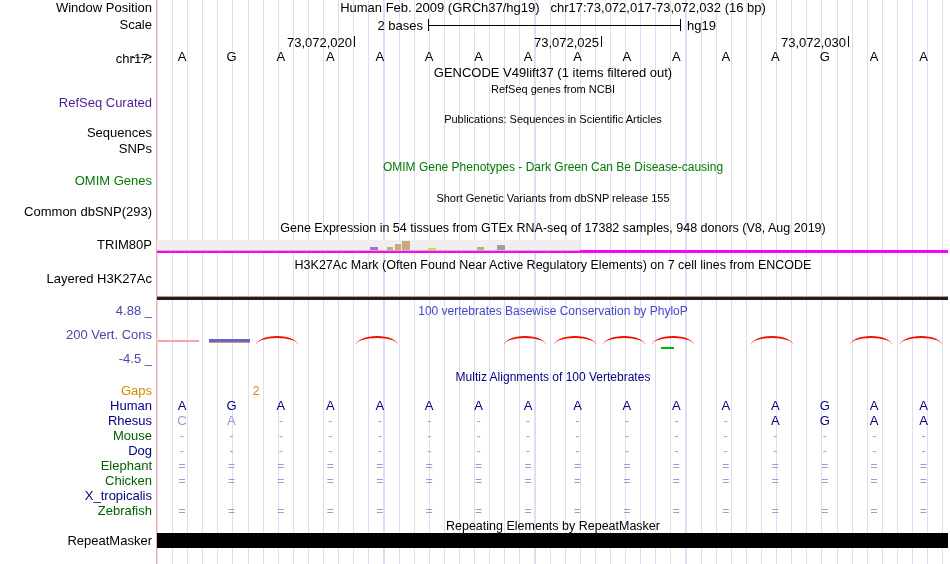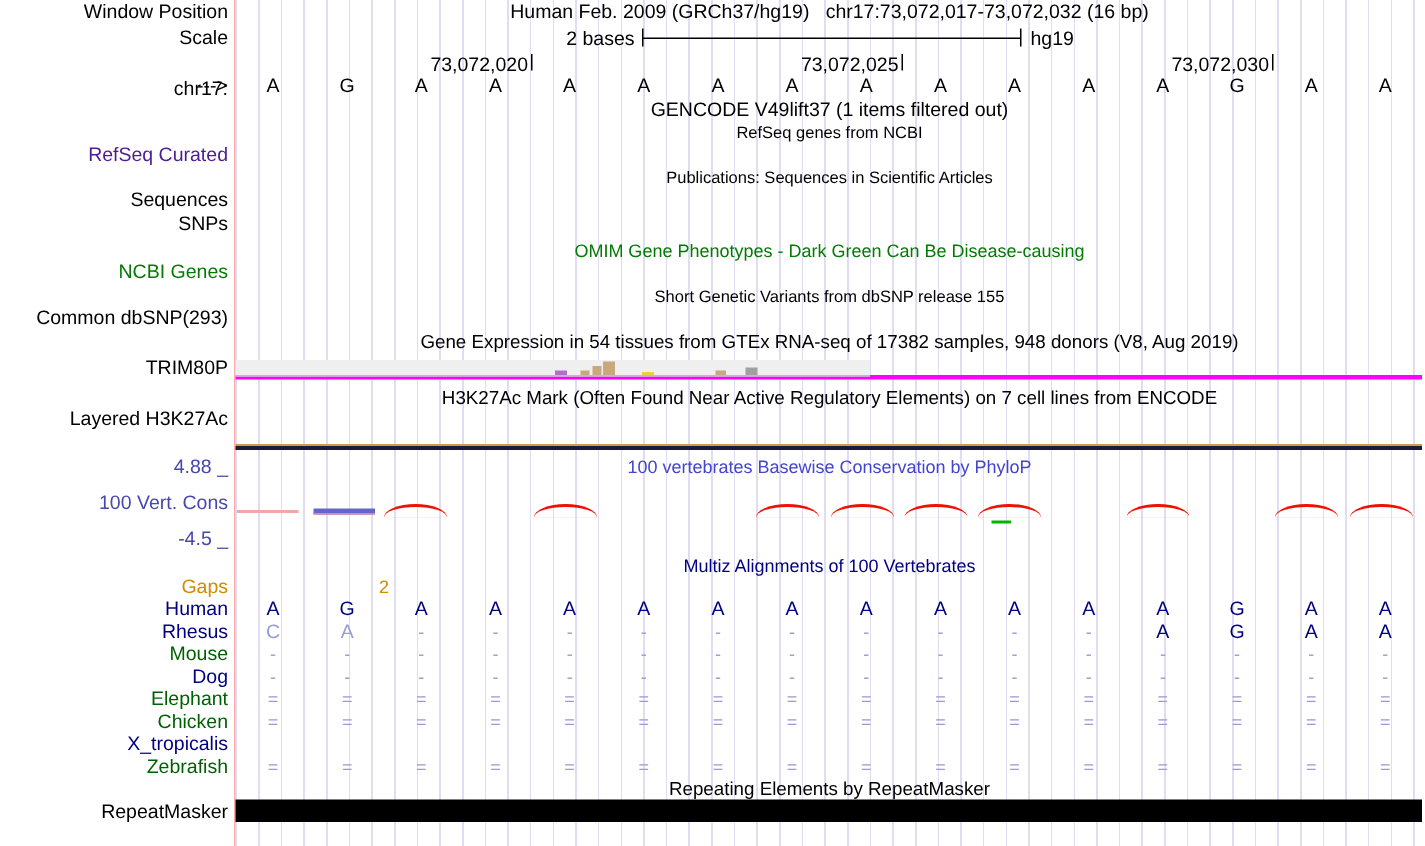--- a/index.html
+++ b/index.html
@@ -54,38 +54,38 @@
   <div id="seq-row"></div>
 
   <div class="ctr" style="top:66px">GENCODE V49lift37 (1 items filtered out)</div>
   <div class="ctr small" style="top:82px">RefSeq genes from NCBI</div>
   <div class="lbl blue" style="top:96px">RefSeq Curated</div>
   <div class="ctr small" style="top:112px">Publications: Sequences in Scientific Articles</div>
   <div class="lbl" style="top:126px">Sequences</div>
   <div class="lbl" style="top:142px">SNPs</div>
 
   <div class="ctr green mid" style="top:160px">OMIM Gene Phenotypes - Dark Green Can Be Disease-causing</div>
-  <div class="lbl green" style="top:174px">NCBI Genes</div>
+  <div class="lbl green" style="top:174px">OMIM Genes</div>
 
   <div class="ctr small" style="top:191px">Short Genetic Variants from dbSNP release 155</div>
   <div class="lbl" style="top:205px">Common dbSNP(293)</div>
 
   <div class="ctr" style="top:221px;font-size:12.5px">Gene Expression in 54 tissues from GTEx RNA-seq of 17382 samples, 948 donors (V8, Aug 2019)</div>
   <div class="lbl" style="top:238px">TRIM80P</div>
   <div id="gtex-band"></div>
   <div id="gtex-bars"></div>
   <div id="magenta-bar" style="position: absolute; left: 157px; top: 250px; width: 791px; height: 3px; background: rgb(255, 0, 255);"></div>
 
   <div class="ctr" style="top:258px;font-size:12.5px">H3K27Ac Mark (Often Found Near Active Regulatory Elements) on 7 cell lines from ENCODE</div>
   <div class="lbl" style="top:272px">Layered H3K27Ac</div>
   <div id="h3k27ac-line" style="position: absolute; left: 157px; top: 296px; width: 791px; height: 4px; background: linear-gradient(rgb(207, 155, 74) 0px, rgb(207, 155, 74) 1px, rgb(28, 28, 56) 1px, rgb(28, 28, 56) 100%);"></div>
 
   <div class="lbl blue2" style="top:304px">4.88 _</div>
   <div class="ctr phyblue mid" style="top:304px">100 vertebrates Basewise Conservation by PhyloP</div>
-  <div class="lbl blue2" style="top:328px">100 Vert. Cons</div>
+  <div class="lbl blue2" style="top:328px">200 Vert. Cons</div>
   <div class="lbl blue2" style="top:352px">-4.5 _</div>
   <div id="cons-marks">
       <div style="position: absolute; left: 158px; top: 340px; width: 41px; height: 2px; background: rgb(242, 166, 166);"></div>
       <div style="position: absolute; left: 209px; top: 339px; width: 41px; height: 3px; background: rgb(102, 102, 200); border-bottom: 1px solid rgb(224, 138, 138);"></div>
       <div class="arc" style="left: 256px; top: 336px; width: 42px;"></div>
       <div class="arc" style="left: 356px; top: 336px; width: 42px;"></div>
       <div class="arc" style="left: 504px; top: 336px; width: 42px;"></div>
       <div class="arc" style="left: 554px; top: 336px; width: 42px;"></div>
       <div class="arc" style="left: 603px; top: 336px; width: 42px;"></div>
       <div class="arc" style="left: 652px; top: 336px; width: 42px;"></div>

